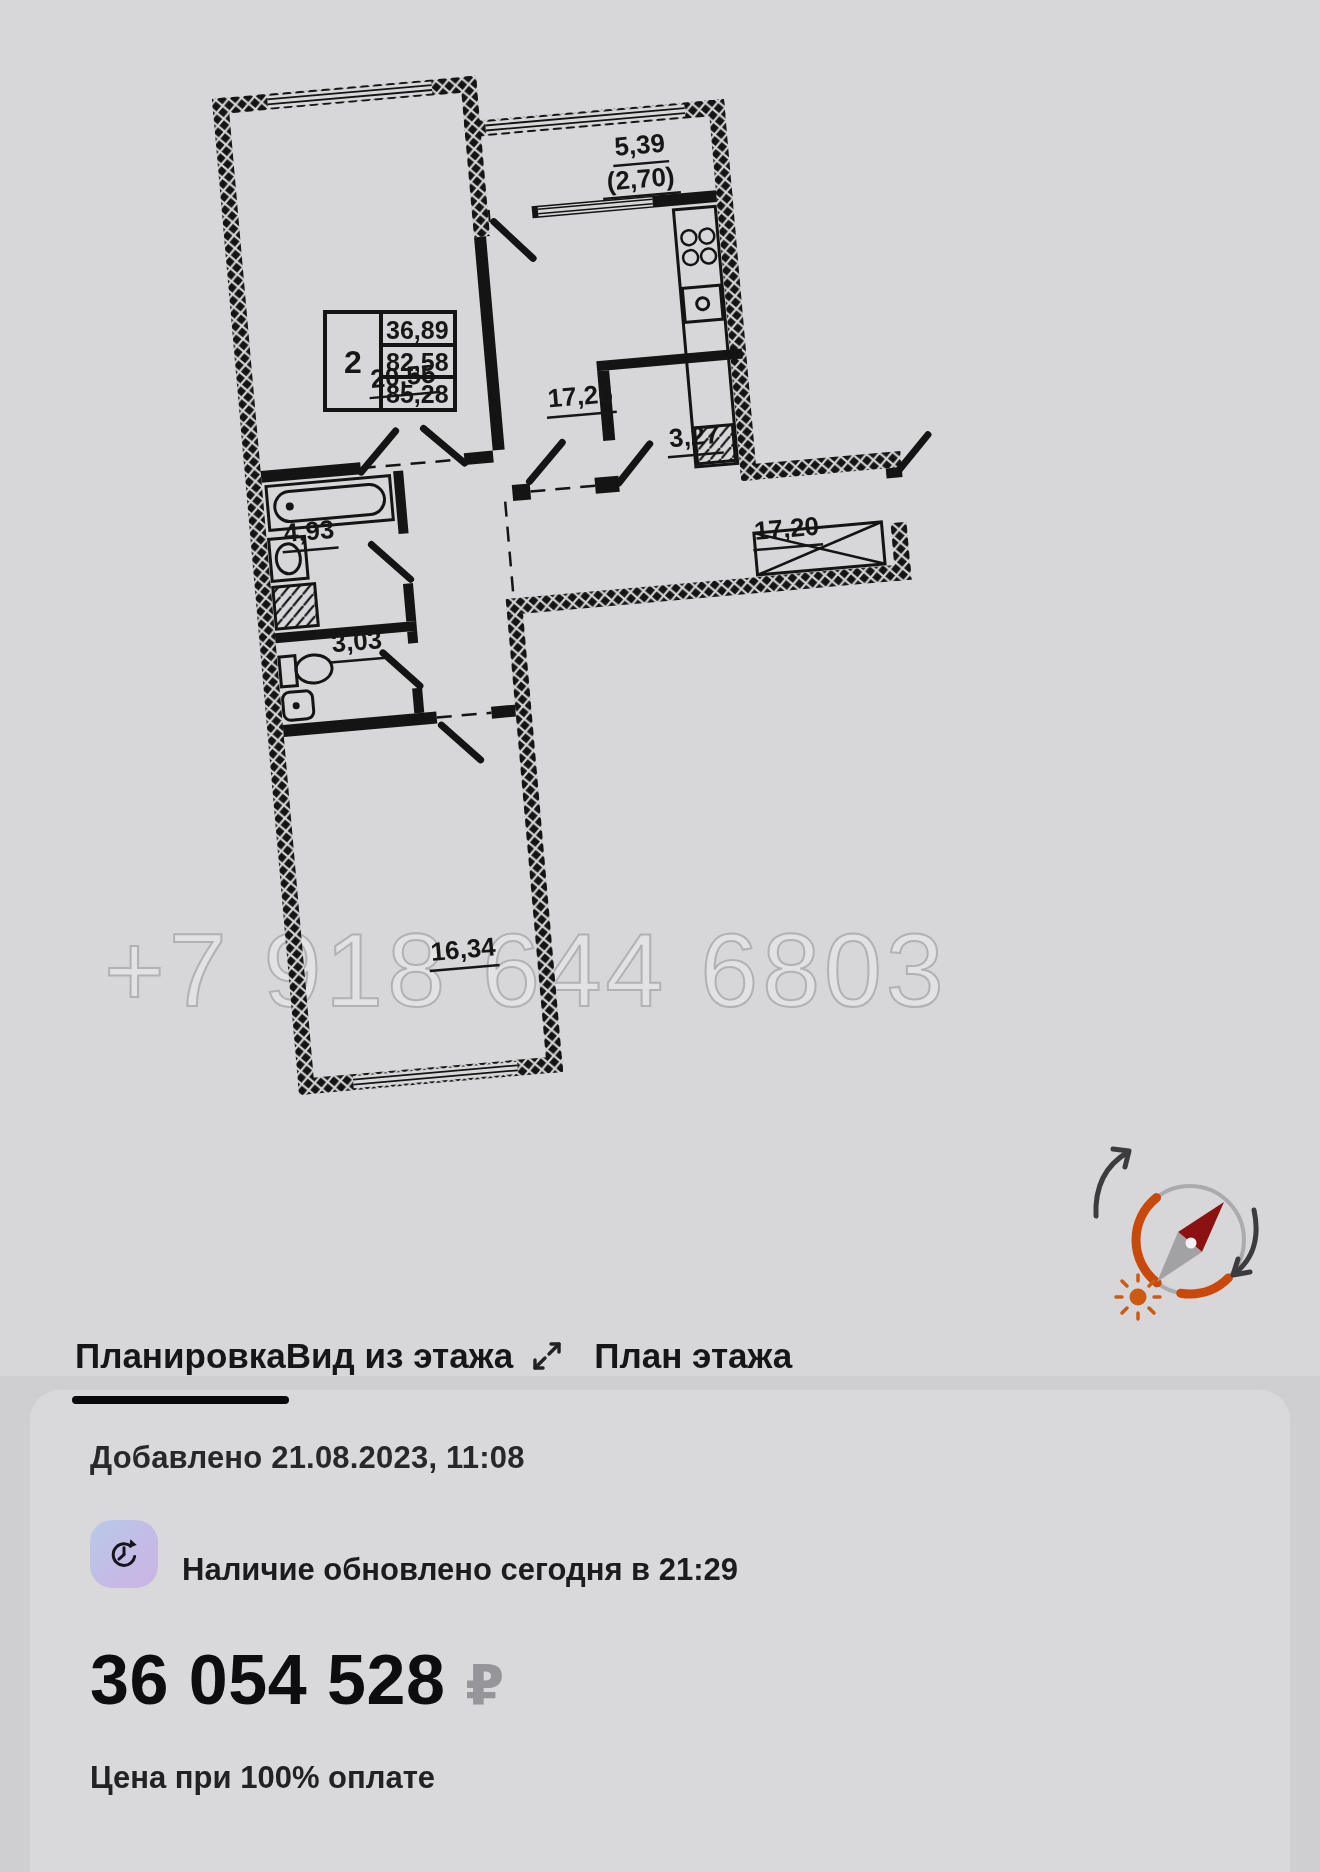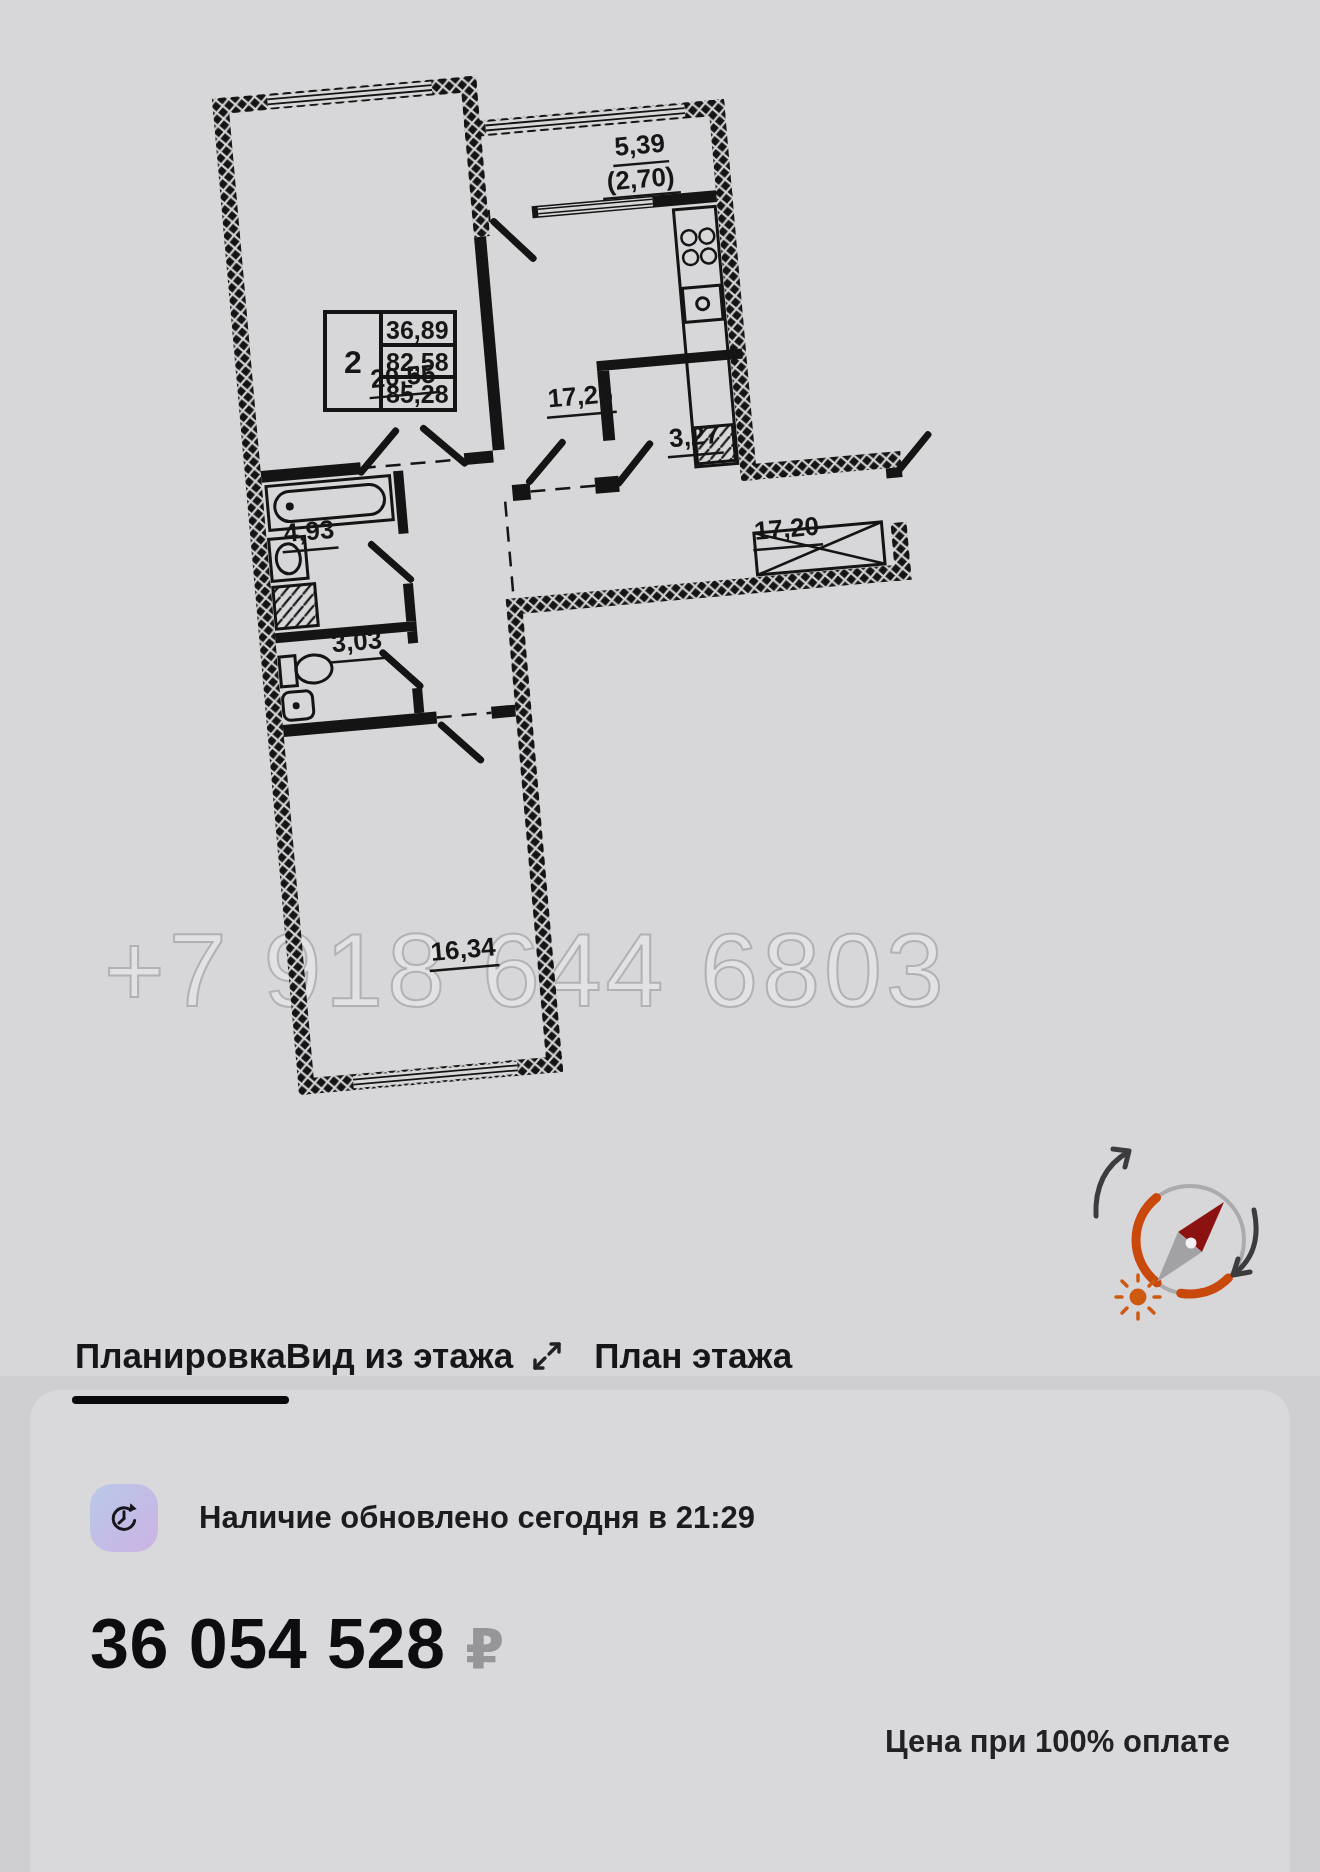--- a/index.html
+++ b/index.html
@@ -31,34 +31,34 @@
   .expand-icon { width:40px; height:40px; cursor:pointer; }
   .divider { height:2px; background:#c3c3c5; }
 
   
   .bottom { flex:1; background:#cfcfd1; padding:14px 30px 0; }
   .card {
     background:#d9d9db; border-radius:30px;
     padding:50px 60px 60px; height:600px;
   }
   .added-line { font-size:31px; font-weight:600; color:#28282a; letter-spacing:0.2px; }
-  .avail-row { display:flex; align-items:center; gap:41px; margin-top:44px; }
+  .avail-row { display:flex; align-items:flex-end; gap:24px; margin-top:44px; }
   .avail-icon {
     width:68px; height:68px; border-radius:22px; flex:0 0 auto;
     background:linear-gradient(135deg,#b9c9e8 0%,#c3bce6 55%,#cdb4e3 100%);
     display:flex; align-items:center; justify-content:center;
   }
   .avail-text { font-size:31px; font-weight:700; color:#1c1c1e; }
   .price-row { display:flex; align-items:baseline; margin-top:52px; }
   .price-value { font-size:70px; font-weight:800; color:#0d0d0f; letter-spacing:0.5px; }
   .price-currency {
     font-family:"DejaVu Sans", sans-serif;
     font-size:56px; font-weight:700; color:#96969a; margin-left:20px;
   }
-  .price-note { font-size:31px; font-weight:600; color:#222224; margin-top:40px;text-align:right; }
+  .price-note { font-size:31px; font-weight:600; color:#222224; margin-top:40px; }
 </style>
 </head>
 <body>
 
 <div class="screen">
 
   <div class="plan-wrap">
     <svg width="1320" height="1336" viewBox="0 0 1320 1336">
       <defs>
 
@@ -269,20 +269,21 @@
           <polyline points="8,24 8,32 16,32"></polyline>
         </g>
       </svg>
       <div class="tab">План этажа</div>
     </div>
   </div>
   <div class="divider"></div>
 
   <div class="bottom">
     <div class="card">
+      <div class="added-line">Добавлено 21.08.2023, 11:08</div>
 
       <div class="avail-row">
         <div class="avail-icon">
           <svg width="42" height="42" viewBox="0 0 66 66">
             <g stroke="#15151b" stroke-width="4.6" fill="none" stroke-linecap="round">
               <circle cx="33" cy="34" r="17" stroke-dasharray="88 19" stroke-dashoffset="-3"></circle>
               <line x1="33" y1="34" x2="33" y2="23"></line>
               <line x1="33" y1="34" x2="25" y2="41"></line>
             </g>
             <polygon points="43,10 53,19 41,23" fill="#15151b"></polygon>

